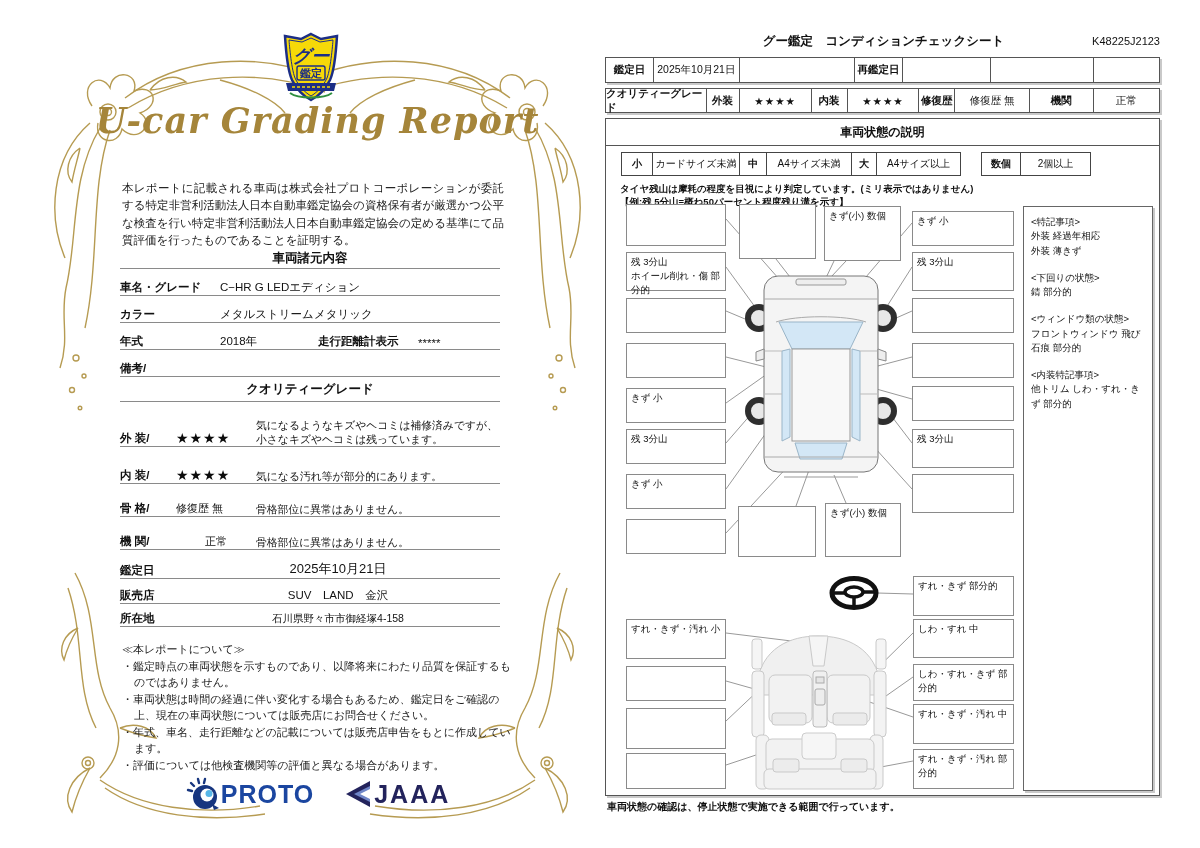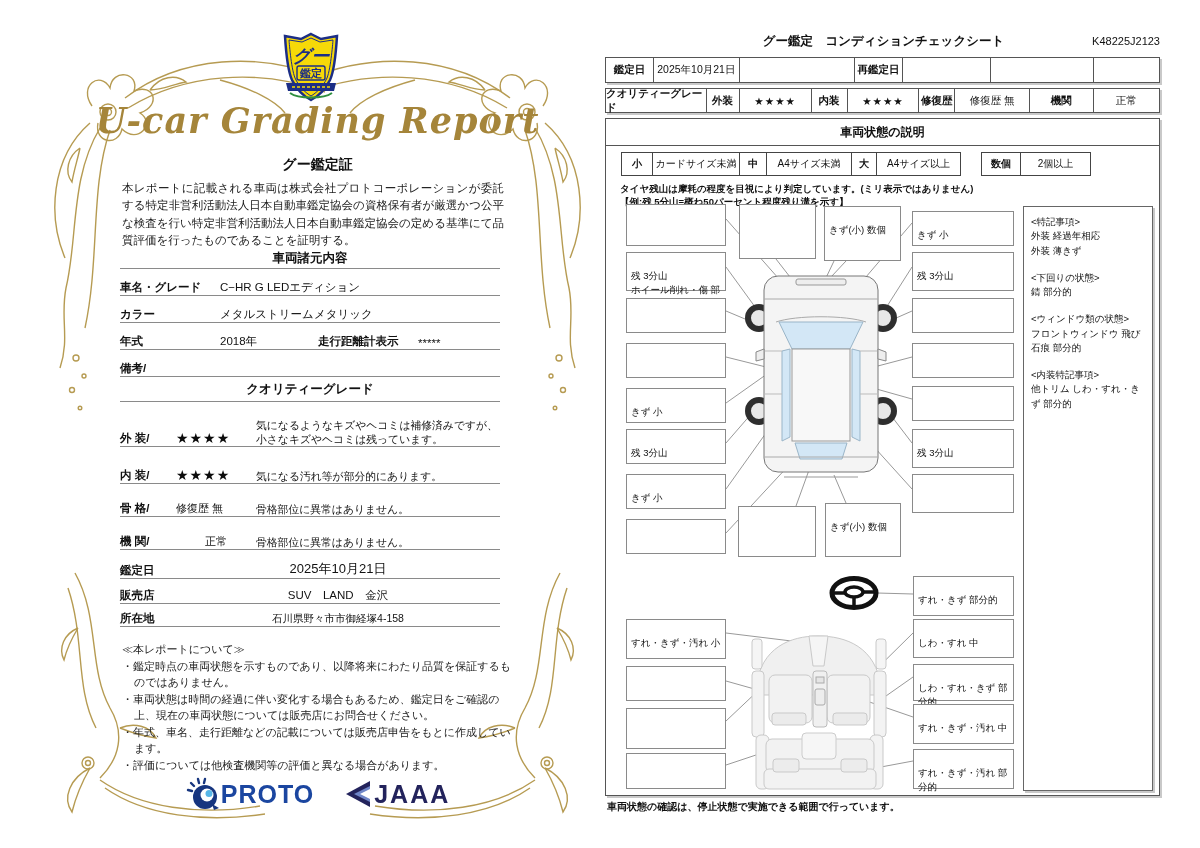--- a/index.html
+++ b/index.html
@@ -36,21 +36,21 @@
   .cell{border-left:1px solid #555;display:flex;align-items:center;justify-content:center;font-size:10.5px;box-sizing:border-box;}
   .cell:first-child{border-left:none;}
   .lblc{font-weight:bold;}
   .bigbox{position:absolute;top:90px;left:0;width:555px;height:678px;border:1px solid #555;box-shadow:2px 2px 0 #c9c9c9;background:#fff;box-sizing:border-box;}
   .bb-head{position:absolute;top:0;left:0;right:0;height:26px;border-bottom:1px solid #555;display:flex;align-items:center;justify-content:center;font-weight:bold;font-size:12px;background:#fff;z-index:3;}
   .legend{position:absolute;display:flex;border:1px solid #444;height:24px;background:#fff;z-index:2;box-sizing:border-box;}
   .lcell{border-left:1px solid #444;display:flex;align-items:center;justify-content:center;font-size:10px;box-sizing:border-box;}
   .lcell:first-child{border-left:none;}
   .tire-note{position:absolute;left:14px;font-size:9.5px;font-weight:bold;line-height:1.4;z-index:2;}
   .overlay{position:absolute;left:0;top:0;width:555px;height:678px;z-index:1;}
-  .co{position:absolute;background:#fff;border:1px solid #8a8a8a;font-size:9.5px;padding:16px 4px;white-space:pre-line;z-index:2;line-height:1.45;color:#111;box-sizing:border-box;}
+  .co{position:absolute;background:#fff;border:1px solid #8a8a8a;font-size:9.5px;padding:2px 4px;white-space:pre-line;z-index:2;line-height:1.45;color:#111;box-sizing:border-box;}
   .notes-panel{position:absolute;left:417px;top:87px;width:130px;height:585px;border:1px solid #666;box-shadow:2px 2px 0 #c9c9c9;background:#fff;z-index:2;padding:8px 7px;box-sizing:border-box;font-size:9.5px;line-height:1.5;}
   .nline{min-height:13px;}
   .rp-footer{position:absolute;top:772px;left:2px;font-size:10px;font-weight:bold;}
 </style>
 </head>
 <body>
 
 <div class="page-left">
 
   <svg class="flourish" viewBox="0 0 575 800">
@@ -93,21 +93,20 @@
     <path d="M34,7 L43,11 L56,9 C56,9 54,37 50,47 C46,56 39,62 34,65 C29,62 22,56 18,47 C14,37 12,9 12,9 L25,11 Z" fill="none" stroke="#1c2e86" stroke-width="1"></path>
     <text x="34" y="31" font-size="18" font-style="italic" font-weight="bold" fill="#1c2e86" text-anchor="middle">グー</text>
     <rect x="20" y="35" width="28" height="14" rx="2" fill="none" stroke="#1c2e86" stroke-width="1.4"></rect>
     <text x="34" y="46" font-size="11" font-weight="bold" fill="#1c2e86" text-anchor="middle">鑑定</text>
     <path d="M9,52 L59,52 L57,60 L11,60 Z" fill="#1c2e86"></path>
     <path d="M15,56 L53,56" stroke="#f6d908" stroke-width="1.5" stroke-dasharray="3,2"></path>
     <path d="M13,62 C21,68 47,68 55,62" stroke="#2f8f3f" stroke-width="2" fill="none"></path>
   </svg>
 
   <div class="report-title">U-car Grading Report</div>
-  <div class="cert-title">グー鑑定証</div>
   <div class="intro">本レポートに記載される車両は株式会社プロトコーポレーションが委託する特定非営利活動法人日本自動車鑑定協会の資格保有者が厳選かつ公平な検査を行い特定非営利活動法人日本自動車鑑定協会の定める基準にて品質評価を行ったものであることを証明する。</div>
 
   <div class="spec-title">車両諸元内容</div>
 
   <div class="spec-table">
     <div class="srow h26">
       <span class="lbl" style="width:100px">車名・グレード</span>
       <span>C−HR G LEDエディション</span>
     </div>
     <div class="srow h26">

